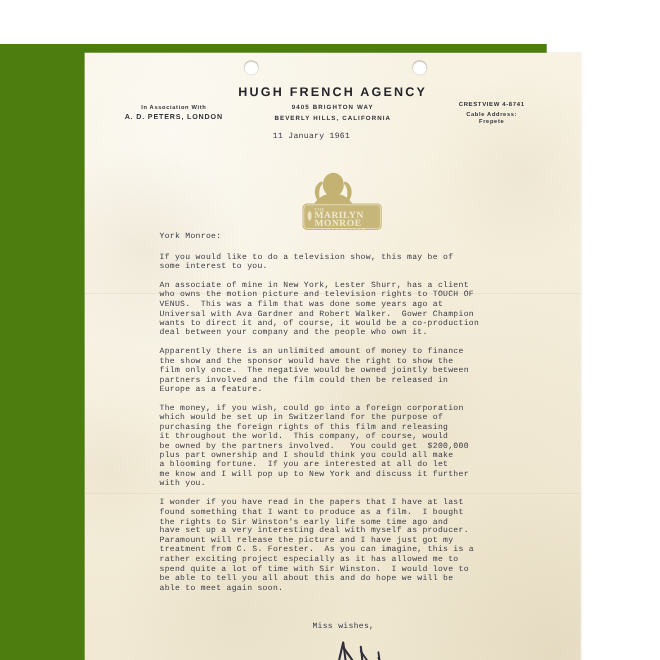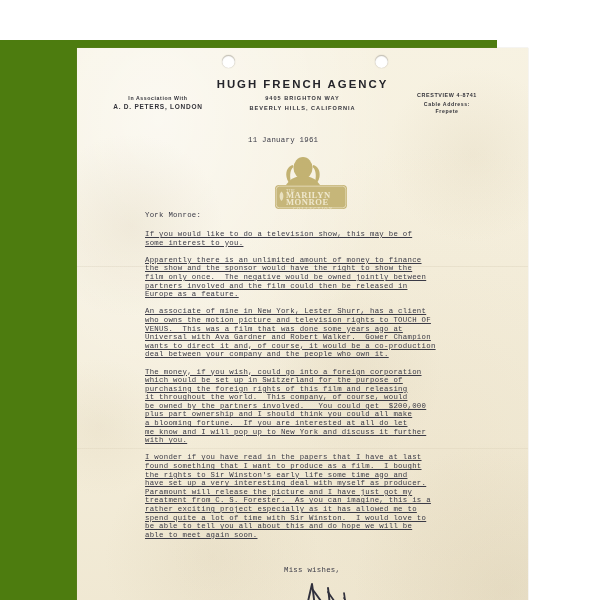--- a/index.html
+++ b/index.html
@@ -167,35 +167,34 @@
     font-size: 7.35px;
     line-height: 8.6px;
     color: #3a3a46;
     white-space: pre;
     letter-spacing: 0.28px;
   }
 
   #date-line {
     position: absolute;
     left: 171px;
-    top: 88px;
+    top: 72px;
   }
 
   #salutation {
     position: absolute;
     left: 68px;
     top: 163px;
   }
 
   #body-paragraphs {
     position: absolute;
     left: 68px;
     top: 182px;
     width: 380px;
-    text-decoration: underline;
   }
   #body-paragraphs p {
     margin: 0 0 8.6px 0;
   }
 
   #closing {
     position: absolute;
     left: 207px;
     top: 518px;
   }
@@ -255,30 +254,30 @@
           <div id="cable-value">Frepete</div>
         </div>
 
       </div>
 
       <div id="date-line" class="tw">11 January 1961</div>
 
       <div id="salutation" class="tw">York Monroe:</div>
 
       <div id="body-paragraphs" class="tw"><p>If you would like to do a television show, this may be of
-some interest to you.</p><p>Apparently there is an unlimited amount of money to finance
-the show and the sponsor would have the right to show the
-film only once.  The negative would be owned jointly between
-partners involved and the film could then be released in
-Europe as a feature.</p><p>An associate of mine in New York, Lester Shurr, has a client
+some interest to you.</p><p>An associate of mine in New York, Lester Shurr, has a client
 who owns the motion picture and television rights to TOUCH OF
 VENUS.  This was a film that was done some years ago at
 Universal with Ava Gardner and Robert Walker.  Gower Champion
 wants to direct it and, of course, it would be a co-production
-deal between your company and the people who own it.</p><p>The money, if you wish, could go into a foreign corporation
+deal between your company and the people who own it.</p><p>Apparently there is an unlimited amount of money to finance
+the show and the sponsor would have the right to show the
+film only once.  The negative would be owned jointly between
+partners involved and the film could then be released in
+Europe as a feature.</p><p>The money, if you wish, could go into a foreign corporation
 which would be set up in Switzerland for the purpose of
 purchasing the foreign rights of this film and releasing
 it throughout the world.  This company, of course, would
 be owned by the partners involved.   You could get  $200,000
 plus part ownership and I should think you could all make
 a blooming fortune.  If you are interested at all do let
 me know and I will pop up to New York and discuss it further
 with you.</p><p>I wonder if you have read in the papers that I have at last
 found something that I want to produce as a film.  I bought
 the rights to Sir Winston's early life some time ago and

